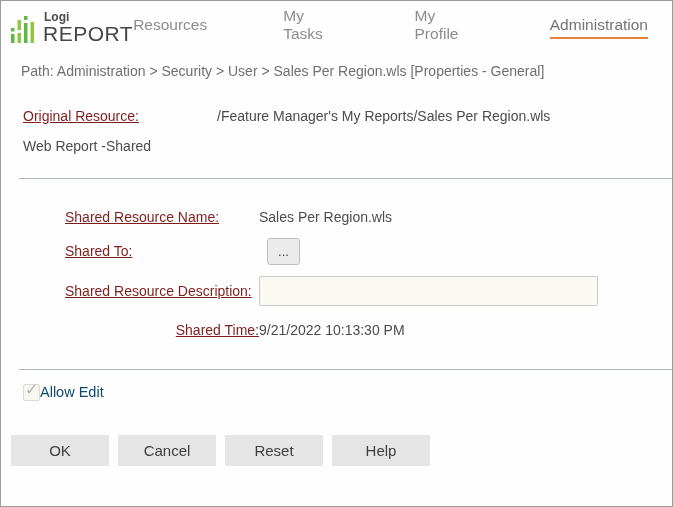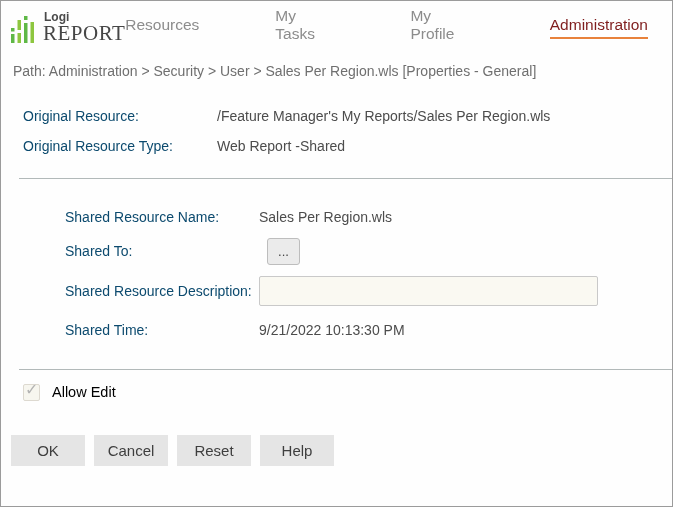--- a/index.html
+++ b/index.html
@@ -36,81 +36,81 @@
     color: #4a4a4a;
     font-weight: bold;
     line-height: 12px;
     margin-left: 1px;
   }
   .logo-text .logo-main {
     font-size: 21px;
     letter-spacing: 0.5px;
     color: #464646;
     line-height: 21px;
-    font-family: Liberation Serif, serif;
   }
   .nav {
     display: flex;
     gap: 76px;
     margin-left: auto;
     margin-right: 10px;
     align-items: center;
   }
   .nav-item {
     font-size: 15.5px;
     color: #8c8c8c;
     cursor: pointer;
     padding-bottom: 3px;
     border-bottom: 2px solid transparent;
   }
   .nav-item.active {
-    color: #7f1d1d;
+    color: #737373;
     border-bottom-color: #e8823b;
   }
 
   
   .path-row {
     height: 36px;
     display: flex;
     align-items: center;
-    padding-left: 12px;
+    padding-left: 20px;
     font-size: 14px;
     color: #6f6f6f;
   }
 
   
   .block1 { padding-top: 12px; }
   .row {
     display: flex;
     align-items: center;
     height: 30px;
     padding-left: 22px;
     font-size: 14px;
   }
   .row .lbl {
     width: 194px;
     flex: 0 0 194px;
-    color: #0c4a6e;
+    color: #7f1d1d;
+    text-decoration: underline;
   }
   .row .val { color: #4c4c4c; }
   .divider {
     border: none;
     border-top: 1px solid #b2b9b9;
     margin-left: 18px;
     margin-right: 0;
     height: 0;
   }
   .divider-1 { margin-top: 17px; }
   .divider-2 { margin-top: 22px; }
 
   .block2 { padding-top: 22px; margin-left: 42px; }
   .row-name    { height: 32px; }
   .row-sharedto{ height: 36px; }
   .row-desc    { height: 44px; }
-  .row-time    { height: 34px; }
+  .row-time    { height: 34px; text-align: right; }
 
   .browse-btn {
     margin-left: 8px;
     width: 33px;
     height: 27px;
     background: #ebebeb;
     border: 1px solid #bdbdbd;
     border-radius: 3px;
     font-size: 13px;
     color: #444;
@@ -148,31 +148,31 @@
     position: relative;
     cursor: pointer;
   }
   .checkbox .check {
     position: absolute;
     top: -5px;
     left: 1px;
     font-size: 16px;
     color: #b3b3b3;
   }
-  .checkbox-label { margin-left: 12px; color: #000000; text-align: right; }
+  .checkbox-label { color: #0c4a6e; text-align: right; }
 
   
   .button-row {
     margin-top: 31px;
     display: flex;
     gap: 9px;
     padding-left: 10px;
   }
   .btn {
-    width: 74px;
+    width: 98px;
     height: 31px;
     background: #e5e5e5;
     border: none;
     font-size: 15px;
     color: #3e3e3e;
     cursor: pointer;
     font-family: inherit;
   }
 </style>
 </head>
@@ -206,21 +206,20 @@
   </div>
 
   <div class="path-row">Path: Administration &gt; Security &gt; User &gt; Sales Per Region.wls [Properties - General]</div>
 
   <div class="block1">
     <div class="row">
       <span class="lbl">Original Resource:</span>
       <span class="val">/Feature Manager's My Reports/Sales Per Region.wls</span>
     </div>
     <div class="row">
-      <span class="lbl">Original Resource Type:</span>
       <span class="val">Web Report -Shared</span>
     </div>
   </div>
 
   <hr class="divider divider-1">
 
   <div class="block2">
     <div class="row row-name">
       <span class="lbl">Shared Resource Name:</span>
       <span class="val">Sales Per Region.wls</span>

